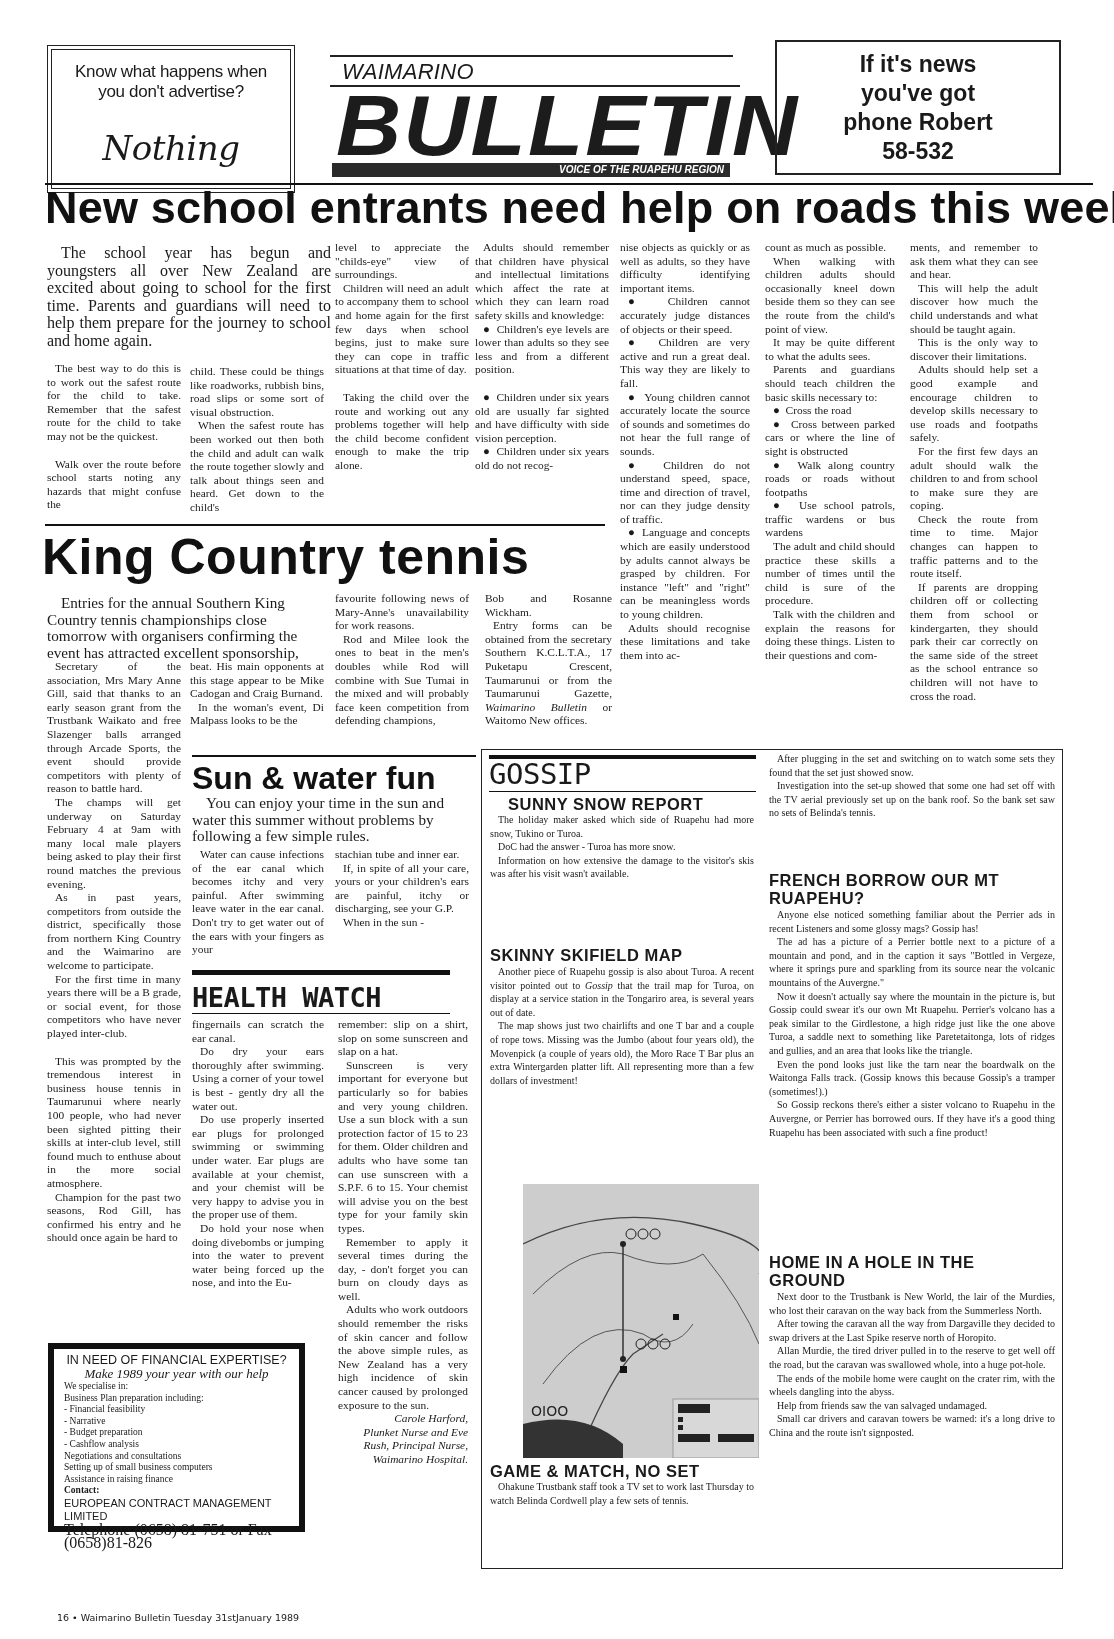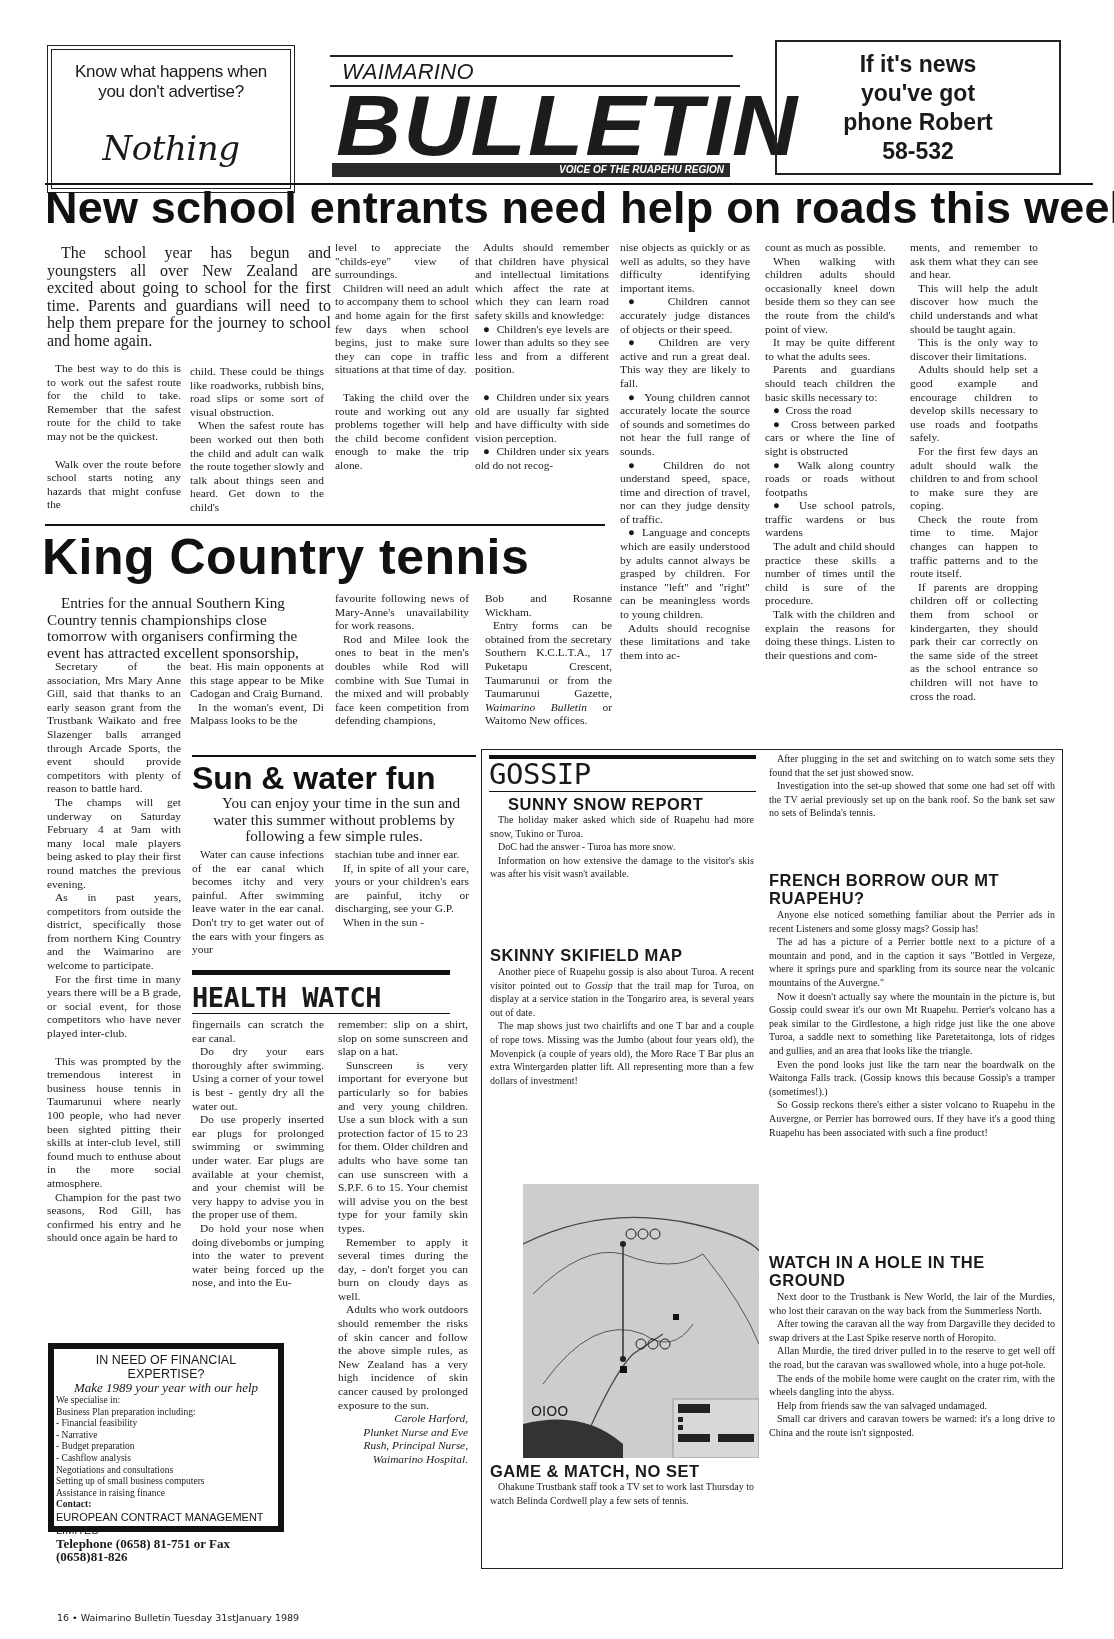--- a/index.html
+++ b/index.html
@@ -33,26 +33,26 @@
   .h1main { left: 45px; top: 182px; font-size: 45px; letter-spacing: 0.2px; white-space: nowrap; }
   .h1kc { left: 42px; top: 528px; font-size: 50px; letter-spacing: 0.5px; white-space: nowrap; }
   .h1sun { left: 192px; top: 760px; font-size: 32px; white-space: nowrap; }
   .health { left: 192px; top: 982px; font-family: "DejaVu Sans Mono", monospace; font-weight: bold; font-size: 27px; letter-spacing: -0.5px; white-space: nowrap; }
   .gossip-box { left: 481px; top: 749px; width: 582px; height: 820px; border: 1.5px solid #222; }
   .gossip-title { left: 489px; top: 757px; font-family: "DejaVu Sans Mono", monospace; font-size: 29px; letter-spacing: -0.5px; }
   .gh { position: absolute; font-family: "Liberation Sans", sans-serif; font-weight: bold; font-size: 16.5px; line-height: 18px; letter-spacing: 0.5px; }
   .gcol { position: absolute; font-size: 10px; line-height: 13.6px; text-align: justify; }
   .gcol p { text-indent: 8px; }
 
-  .fin { left: 48px; top: 1343px; width: 236px; height: 189px; border: 6px solid #111; padding: 4px 2px; }
+  .fin { left: 48px; top: 1343px; width: 257px; height: 189px; border: 6px solid #111; padding: 4px 10px; }
   .fin .h { font-family: "Liberation Sans", sans-serif; font-size: 12.5px; text-align: center; line-height: 14px; }
   .fin .sub { font-style: italic; font-size: 13px; text-align: center; line-height: 14px; }
   .fin .ln { font-size: 9.5px; line-height: 11.6px; }
   .fin .co { font-family: "Liberation Sans", sans-serif; font-size: 11px; line-height: 13px; }
-  .fin .tel { font-size: 13px; line-height: 13px; font-weight: bold; }
+  .fin .tel { font-size: 16px; line-height: 13px; }
   .footer { left: 57px; top: 1612px; font-family: "DejaVu Sans", sans-serif; font-size: 9.5px; }
 
   .map { left: 523px; top: 1184px; width: 236px; height: 274px; background: #c9c9c9; overflow: hidden; }
   .sig { font-style: italic; text-align: right; }
 </style>
 </head>
 <body>
 
 <div class="abs adbox1">
   <div class="inner">
@@ -159,21 +159,21 @@
   <p style="text-indent:0">favourite following news of Mary-Anne's unavailability for work reasons.</p>
   <p>Rod and Milee look the ones to beat in the men's doubles while Rod will combine with Sue Tumai in the mixed and will probably face keen competition from defending champions,</p>
 </div>
 <div class="col" style="left:485px;top:592px;width:127px;">
   <p style="text-indent:0">Bob and Rosanne Wickham.</p>
   <p><span>Entry forms can be obtained from the secretary Southern K.C.L.T.A., 17 Puketapu Crescent, Taumarunui or from the Taumarunui Gazette,</span> <i>Waimarino Bulletin</i> <span>or Waitomo New offices.</span></p>
 </div>
 
 <div class="hr" style="left:192px;top:755px;width:284px;height:1.5px;"></div>
 <div class="abs hsans h1sun">Sun &amp; water fun</div>
-<div class="lead" style="left:192px;top:795px;width:284px;font-size:15.2px;line-height:16.5px;text-align:center;">
+<div class="lead" style="left:192px;top:795px;width:284px;font-size:15.2px;line-height:16.5px;">
   <p>You can enjoy your time in the sun and water this summer without problems by following a few simple rules.</p>
 </div>
 <div class="col" style="left:192px;top:848px;width:132px;">
   <p>Water can cause infections of the ear canal which becomes itchy and very painful. After swimming leave water in the ear canal. Don't try  to get water out of the ears with your fingers as your</p>
 </div>
 <div class="col" style="left:335px;top:848px;width:134px;">
   <p style="text-indent:0">stachian tube and inner ear.</p>
   <p>If, in spite of all your care,  yours or your  children's ears are painful, itchy or discharging, see your G.P.</p>
   <p>When  in the sun -</p>
 </div>
@@ -277,21 +277,21 @@
 
 <div class="gh" style="left:769px;top:871px;width:286px;">FRENCH BORROW OUR MT RUAPEHU?</div>
 <div class="gcol" style="left:769px;top:908px;width:286px;">
   <p>Anyone else noticed something familiar about the Perrier ads in recent Listeners and some glossy mags? Gossip has!</p>
   <p>The ad has a picture of a Perrier bottle next to a picture of a mountain and pond, and in the caption it says "Bottled in Vergeze, where it springs pure and sparkling from its source near the volcanic mountains of the Auvergne."</p>
   <p>Now it doesn't actually say where the mountain in the picture is, but Gossip could swear it's our own Mt Ruapehu. Perrier's volcano has a peak similar to the Girdlestone, a high ridge just like the one above Turoa, a saddle next to something like Paretetaitonga, lots of ridges and gullies, and an area that looks like the triangle.</p>
   <p>Even the pond looks just like the tarn near the boardwalk on the Waitonga Falls track. (Gossip knows this because Gossip's a tramper (sometimes!).)</p>
   <p>So Gossip reckons there's either a sister volcano to Ruapehu in the Auvergne, or Perrier has borrowed ours. If they have it's a good thing Ruapehu has been associated with such a fine product!</p>
 </div>
 
-<div class="gh" style="left:769px;top:1253px;width:286px;">WATCH IN A HOLE IN THE GROUND</div>
+<div class="gh" style="left:769px;top:1253px;width:286px;">HOME IN A HOLE IN THE GROUND</div>
 <div class="gcol" style="left:769px;top:1290px;width:286px;">
   <p>Next door to the Trustbank is New World, the lair of the Murdies, who lost their caravan on the way back from the Summerless North.</p>
   <p>After towing the caravan all the way from Dargaville they decided to swap drivers at the Last Spike reserve north of Horopito.</p>
   <p>Allan Murdie, the tired driver pulled in to the reserve to get well off the road, but the caravan was swallowed whole, into a huge pot-hole.</p>
   <p>The ends of the mobile home were caught on the crater rim, with the wheels dangling into the abyss.</p>
   <p>Help from friends saw the van salvaged undamaged.</p>
   <p>Small car drivers and caravan towers be warned: it's a long drive to China and the route isn't signposted.</p>
 </div>
 
 </body></html>

